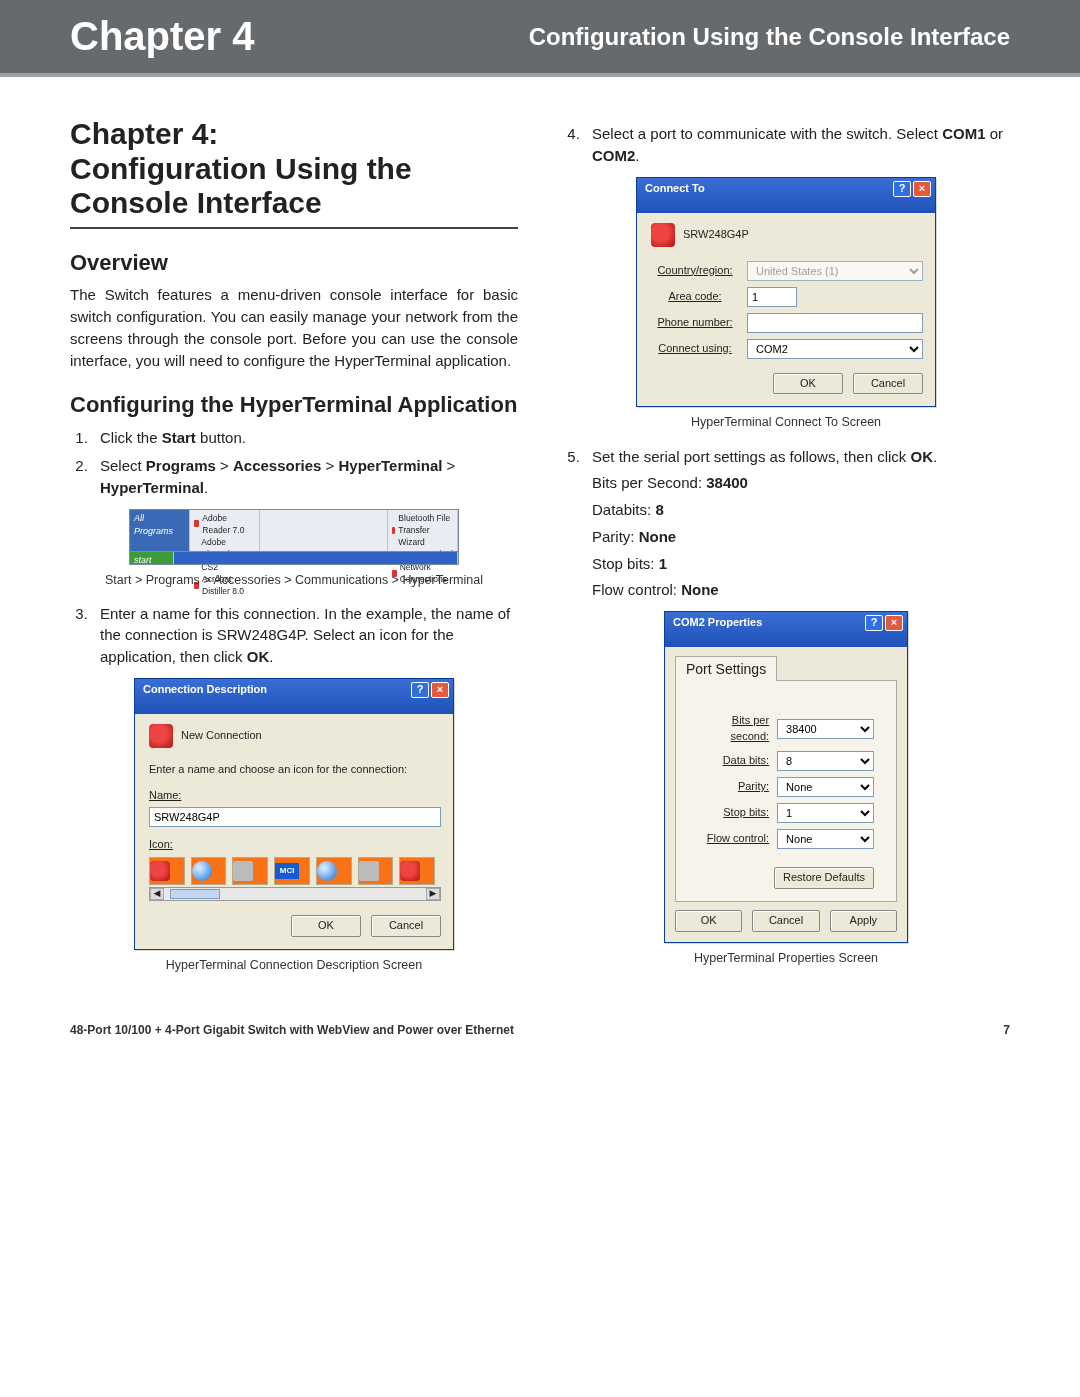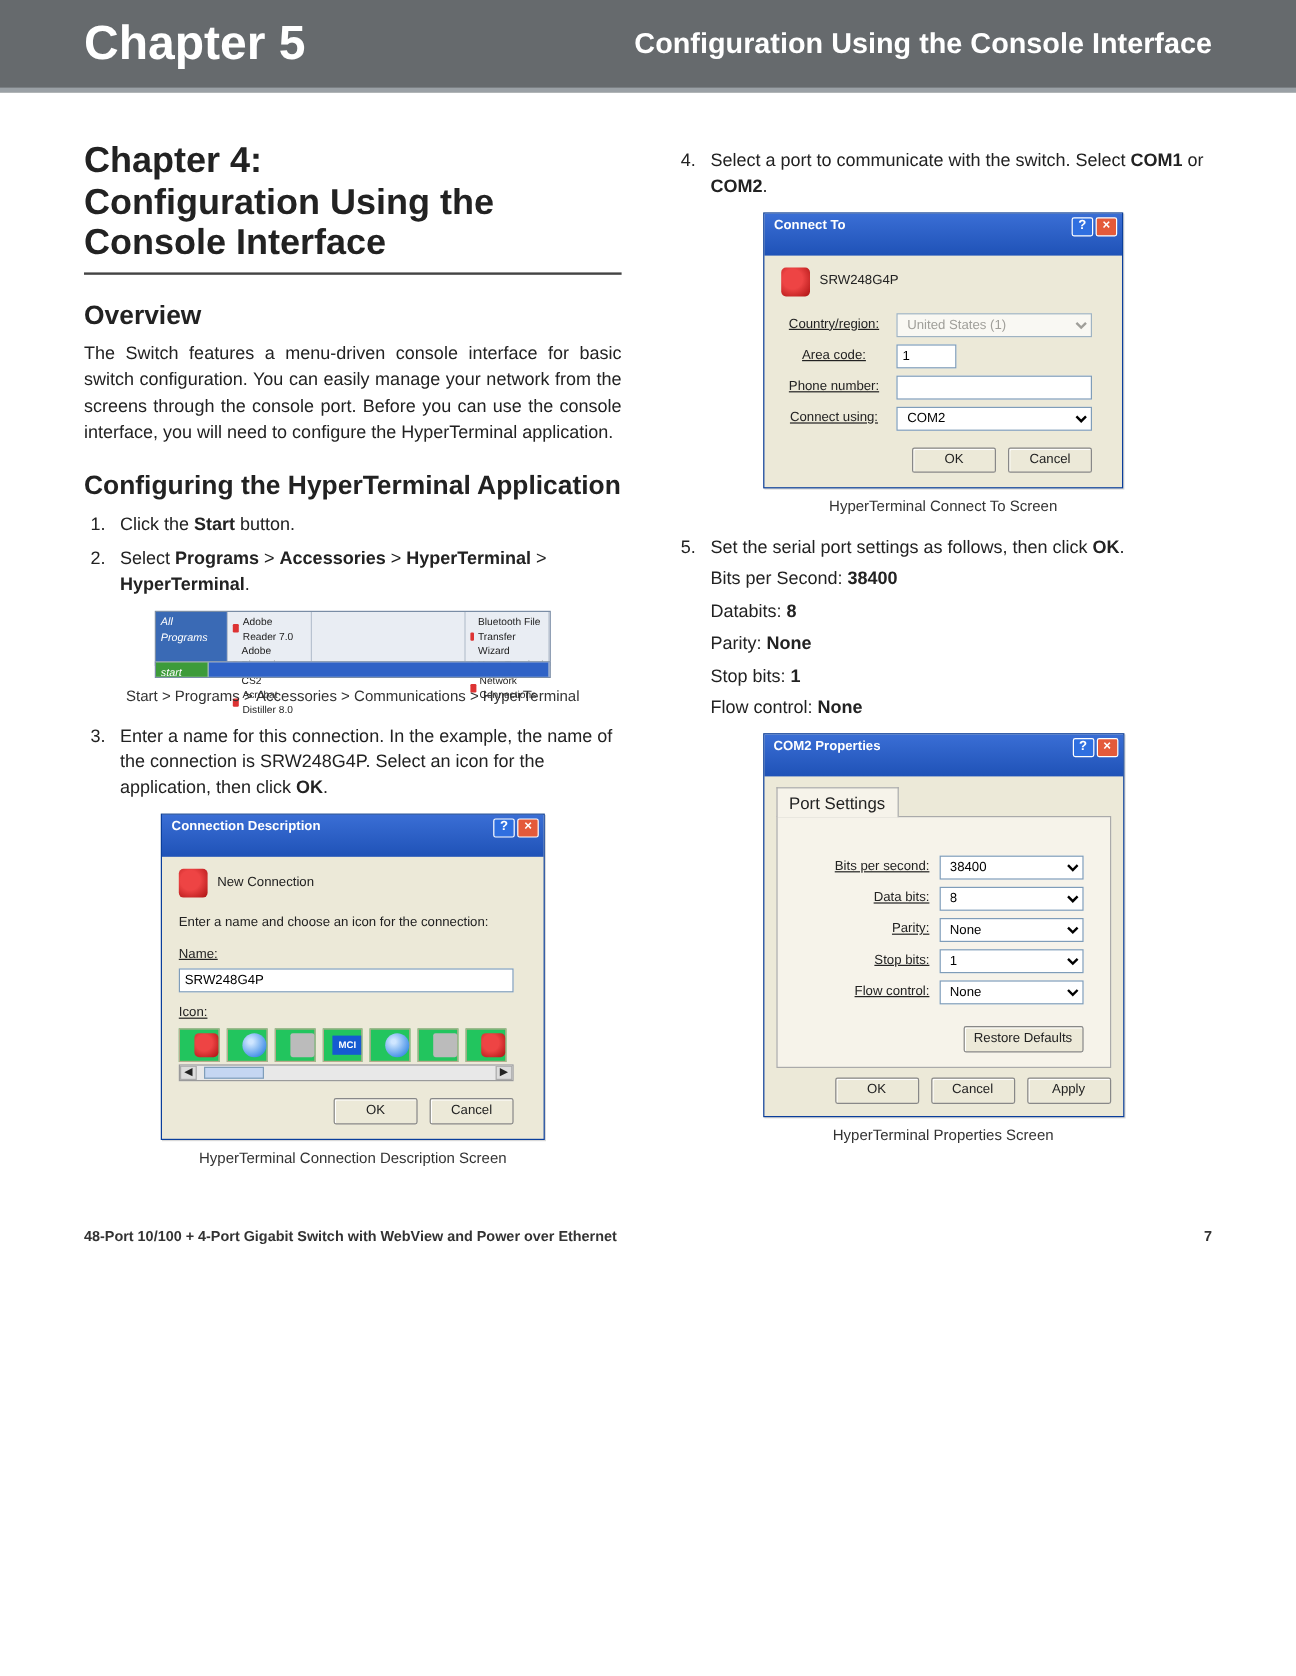--- a/index.html
+++ b/index.html
@@ -73,36 +73,36 @@
     padding: 3px 4px 16px 8px;
     font-weight:700;
   }
   .xpdlg .titlebar .wbtns { display:flex; gap:2px;}
   .xpdlg .titlebar .wbtn {
     width:18px;height:16px;border:1px solid #fff;border-radius:2px;
     display:flex;align-items:center;justify-content:center;font-size:11px;font-weight:700;
   }
   .xpdlg .titlebar .wbtn.help{background:#2f6fe0;color:#fff;}
   .xpdlg .titlebar .wbtn.close{background:#e45a3a;color:#fff;}
-  .xpdlg .body { padding: 10px 25px 12px 14px; }
+  .xpdlg .body { padding: 10px 12px 12px 14px; }
   .xpdlg .field-row { display:flex; align-items:center; gap:8px; margin:6px 0;}
   .xpdlg .field-row .lab { width:88px; text-align:center;}
   .xpdlg input[type=text], .xpdlg select {
     font-family: Tahoma, Arial; font-size:11px;
     border:1px solid #7f9db9; background:#fff; padding:2px 4px; height:20px;
   }
   .xpdlg .btn {
     background:#ece9d8; border:1px solid #888; border-radius:2px;
     padding:2px 0; width:70px; font-size:11px; text-align:center;
     box-shadow: inset 1px 1px 0 #fff;
   }
   .xpdlg .btn-row { display:flex; gap:10px; justify-content:flex-end; margin-top:14px;}
   .iconbox {
     width:48px;height:28px;border:1px solid #b7ab8d;display:inline-flex;
-    align-items:center;justify-content:flex-end;margin-right:6px;background:#22c55e;
+    align-items:center;justify-content:flex-start;margin-right:6px;background:#f97316;
   }
   .icon-phone{width:24px;height:24px;background:radial-gradient(circle at 40% 40%, #e44 40%, #a11 100%);border-radius:4px;}
   .icon-globe{width:24px;height:24px;border-radius:50%;background:radial-gradient(circle at 35% 35%, #cfe6ff 10%, #3a8ae5 80%);}
   .icon-pc{width:24px;height:24px;background:#bbb;border-radius:2px;}
   .icon-mci{width:24px;height:16px;background:#155bd1;color:#fff;font-size:8px;font-weight:700;display:flex;align-items:center;justify-content:center;}
   .scrollbar{height:14px;border:1px solid #9a9a9a;background:#e8e8e8;display:flex;}
   .scrollbar .arrow{width:14px;background:#dcdcdc;border:1px solid #aaa;display:flex;align-items:center;justify-content:center;font-size:9px;}
   .scrollbar .track{flex:1;position:relative;}
   .scrollbar .thumb{position:absolute;left:6px;top:1px;width:50px;height:10px;background:#c5d6f2;border:1px solid #7f9db9;}
   
@@ -119,21 +119,21 @@
     border-top: .5px solid transparent;
   }
   .underline{text-decoration:underline;}
   b{font-weight:700;}
   .setting-line{margin:5px 0;}
 </style>
 </head>
 <body>
 
 <div class="page-header">
-  <div class="left">Chapter 5</div>
+  <div class="left">Chapter 4</div>
   <div class="right">Configuration Using the Console Interface</div>
 </div>
 
 <div class="content">
 
   <div class="col">
     <h1 class="ch-title" style="white-space:pre-line">Chapter 4:
 Configuration Using the Console Interface</h1>
 
     <h2 class="section">Overview</h2>
@@ -293,21 +293,21 @@
         <span>Set the serial port settings as follows, then click </span><b>OK</b>.
         <div class="setting-line"><span>Bits per Second: </span><b>38400</b></div>
         <div class="setting-line"><span>Databits: </span><b>8</b></div>
         <div class="setting-line"><span>Parity: </span><b>None</b></div>
         <div class="setting-line"><span>Stop bits: </span><b>1</b></div>
         <div class="setting-line"><span>Flow control: </span><b>None</b></div>
       </li>
     </ol>
 
     <div class="figure-wrap">
-      <div class="xpdlg" style="width:301px">
+      <div class="xpdlg" style="width:244px">
         <div class="titlebar">
           <span>COM2 Properties</span>
           <div class="wbtns">
             <div class="wbtn help">?</div>
             <div class="wbtn close">×</div>
           </div>
         </div>
         <div class="body" style="padding:8px 10px 10px 10px">
           <span class="props-tab">Port Settings</span>
           <div class="props-inner">

